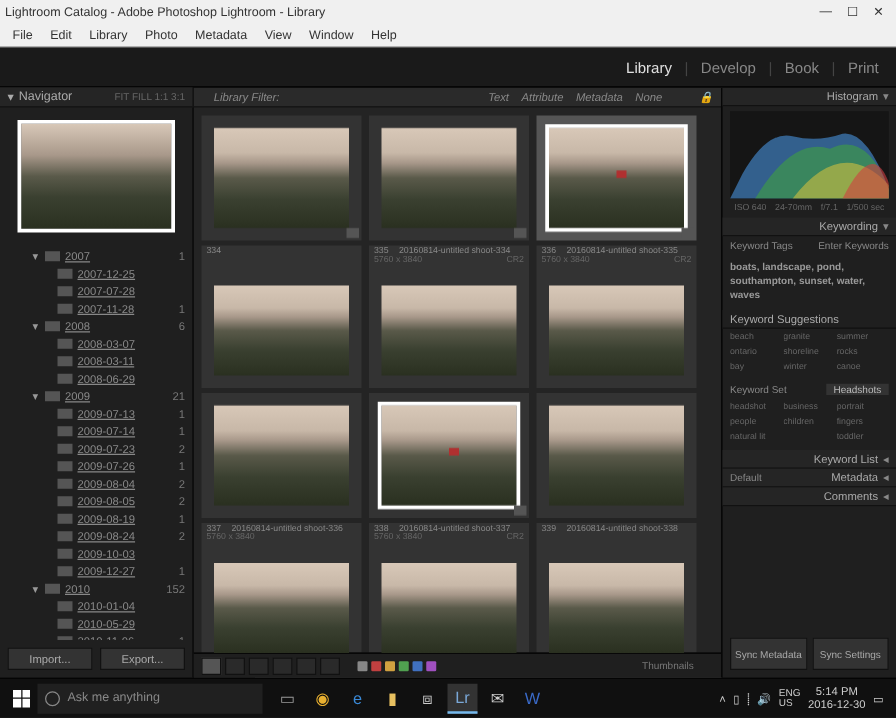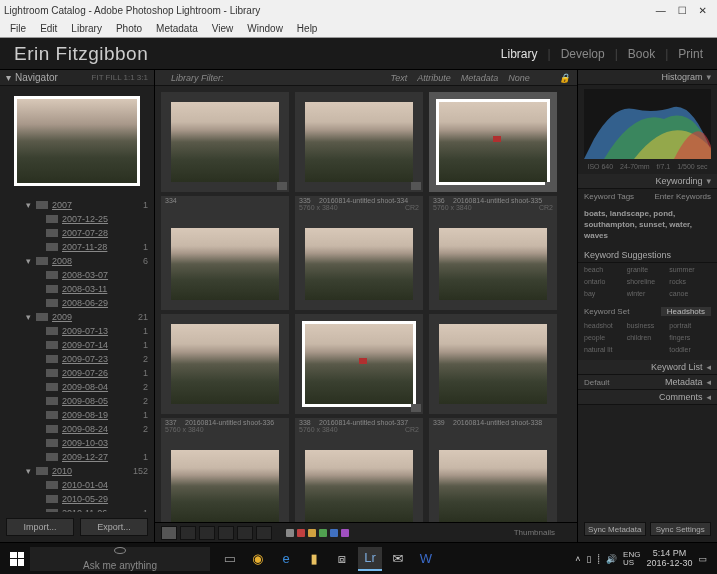--- a/index.html
+++ b/index.html
@@ -77,26 +77,26 @@
 .histogram .hist-shape { position: absolute; bottom: 0; left: 0; right: 0; height: 60px; }
 .hist-info { display: flex; justify-content: space-around; font-size: 7px; color: #666; padding: 0 6px 4px; }
 .kw-tags { padding: 4px 6px; font-size: 8px; color: #999; line-height: 1.4; min-height: 44px; font-weight: bold; }
 .kw-input { margin: 2px 6px; height: 14px; background: #151515; border: 1px solid #333; color: #555; font-size: 8px; padding: 0 3px; width: calc(100% - 12px); }
 .sugg-grid { display: grid; grid-template-columns: 1fr 1fr 1fr; gap: 1px; padding: 3px 6px; font-size: 7px; }
 .sugg-grid span { color: #666; height: 11px; overflow: hidden; }
 .kw-set-row { display: flex; padding: 3px 6px; font-size: 8px; align-items: center; }
 .kw-set-row .ksl { color: #888; }
 .kw-set-row .ksv { margin-left: auto; color: #bbb; background: #333; padding: 0 6px; }
 .sync-btns { margin-top: auto; display: flex; gap: 4px; padding: 6px; }
-.sync-btns button { flex: 1; background: #333; color: #aaa; border: 1px solid #111; height: 14px; font-size: 8px; }
+.sync-btns button { flex: 1; background: #333; color: #aaa; border: 1px solid #111; height: 26px; font-size: 8px; }
 
 .taskbar { height: 32px; background: #101010; display: flex; align-items: center; padding: 0 4px; border-top: 1px solid #000; }
 .taskbar .start { width: 14px; height: 14px; display: grid; grid-template-columns: 1fr 1fr; grid-template-rows: 1fr 1fr; gap: 1px; margin: 0 6px; }
 .taskbar .start span { background: #fff; }
-.taskbar .search { display: flex; align-items: center; background: #202020; height: 24px; width: 180px; padding: 0 6px; color: #888; font-size: 10px; gap: 6px; flex-direction: column; }
+.taskbar .search { display: flex; align-items: center; background: #202020; height: 24px; width: 180px; padding: 0 6px; color: #888; font-size: 10px; gap: 6px; }
 .taskbar .search .scirc { width: 12px; height: 12px; border: 1px solid #888; border-radius: 50%; }
 .taskbar .apps { display: flex; gap: 4px; margin-left: 8px; }
 .taskbar .apps .app { width: 24px; height: 24px; display: flex; align-items: center; justify-content: center; font-size: 13px; }
 .taskbar .apps .app.active { background: #333; border-bottom: 2px solid #76b9ed; }
 .taskbar .tray { margin-left: auto; display: flex; align-items: center; gap: 6px; font-size: 9px; color: #ccc; padding-right: 6px; }
 .taskbar .clock { display: flex; flex-direction: column; align-items: center; font-size: 9px; line-height: 1.1; }
 </style>
 </head>
 <body>
 
@@ -114,21 +114,20 @@
   <span>Edit</span>
   <span>Library</span>
   <span>Photo</span>
   <span>Metadata</span>
   <span>View</span>
   <span>Window</span>
   <span>Help</span>
 </div>
 
 <div class="header">
-  <div class="idplate">Erin Fitzgibbon</div>
   <div class="modules">
     <span class="active">Library</span>
     <span class="sep">|</span>
     <span>Develop</span>
     <span class="sep">|</span>
     <span>Book</span>
     <span class="sep">|</span>
     <span>Print</span>
   </div>
 </div>

